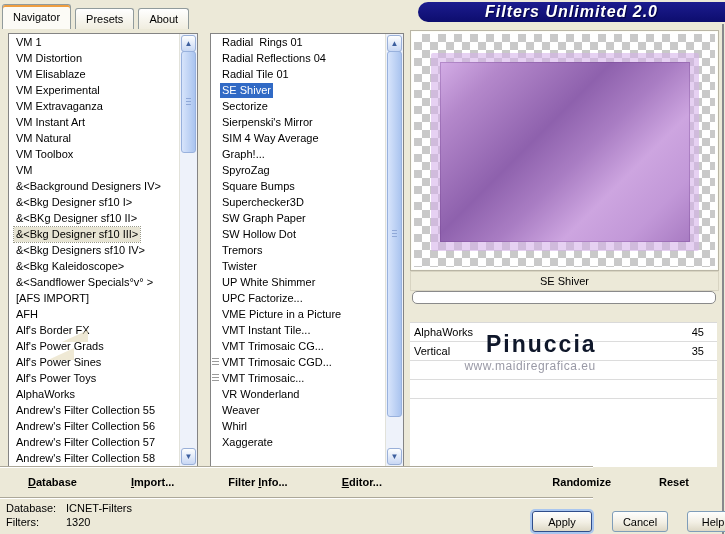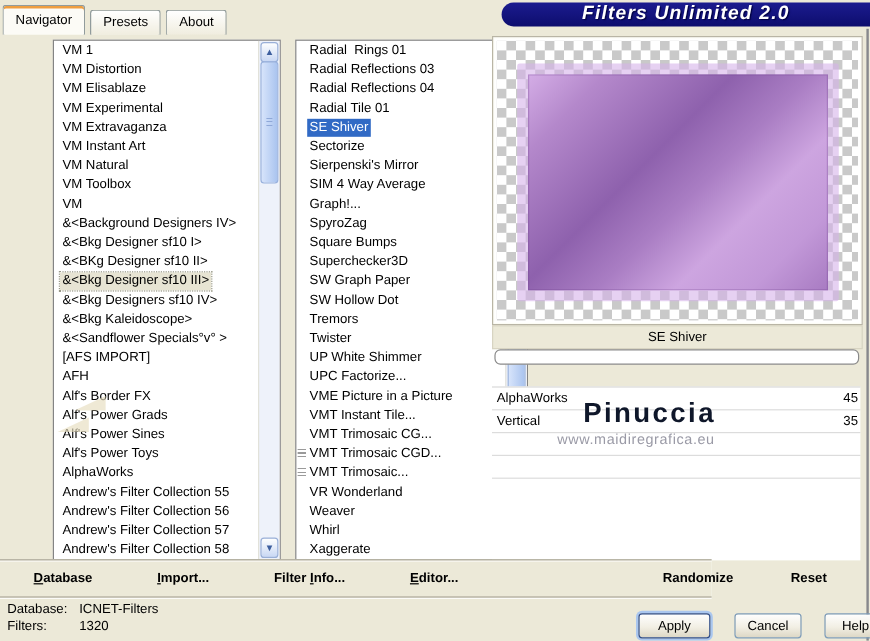--- a/index.html
+++ b/index.html
@@ -16,21 +16,21 @@
 
   
   .tabs{left:2px;top:4px;display:flex;align-items:flex-end;gap:4px;}
   .tab{height:20px;padding:0 10px;display:flex;align-items:center;
     background:linear-gradient(#ffffff,#f0eddf);
     border:1px solid #919b9c;border-bottom:none;border-radius:3px 3px 0 0;cursor:default;}
   .tab.active{height:24px;background:#fcfbf6;
     box-shadow:inset 0 2px 0 #ef9e40;position:relative;z-index:2;}
 
   
-  .listbox{background:#fff;border:1px solid #848484;overflow:hidden;margin-left:36px;}
+  .listbox{background:#fff;border:1px solid #848484;overflow:hidden;}
   .lb-left{left:8px;top:33px;width:188px;height:432px;}
   .lb-mid{left:210px;top:33px;width:192px;height:432px;}
   .list-items{position:absolute;left:0;top:0;right:17px;bottom:0;}
   .li{height:16px;line-height:16px;position:relative;padding-left:5px;white-space:pre;cursor:default;}
   .lb-mid .li{padding-left:9px;}
   .lt{display:inline-block;white-space:pre;padding:0 2px;line-height:15px;}
   .lb-mid .li.sel .lt{background:#316ac5;color:#fff;}
   .lb-left .li.sel .lt{background:#e7e4d3;outline:1px dotted #999989;}
   .lines-icon{position:absolute;left:1px;top:4px;width:7px;height:9px;
     background:repeating-linear-gradient(#9a9a9a 0 1px,transparent 1px 3px);}
@@ -61,21 +61,21 @@
   
   .caption{left:410px;top:271px;width:307px;height:18px;background:#ece9d8;
     border:1px solid #d8d4c2;display:flex;align-items:center;justify-content:center;}
   .progress{left:412px;top:291px;width:302px;height:11px;background:#fff;
     border:1px solid #8a8a8a;border-radius:5px;}
 
   
   .params{left:410px;top:322px;width:307px;height:144px;background:#fff;border-top:1px solid #d9d9d9;}
   .prow{height:18px;border-bottom:1px solid #dcdcdc;display:flex;align-items:center;position:relative;}
   .plabel{padding-left:4px;}
-  .pvalue{margin-left:auto;padding-right:2px;}
+  .pvalue{margin-left:auto;padding-right:13px;}
   .tri{position:absolute;width:0;height:0;border-style:solid;opacity:.65;}
   .tri1{left:62px;top:330px;border-width:0 0 12px 26px;border-color:transparent transparent #e7ddbf transparent;}
   .tri2{left:48px;top:348px;border-width:0 0 12px 26px;border-color:transparent transparent #e7ddbf transparent;}
   .wm-name{left:486px;top:331px;font-size:23px;font-weight:bold;letter-spacing:2px;
     color:#0f172a;text-shadow:1px 1px 0 #ffffff;}
   .wm-url{left:410px;top:359px;width:240px;text-align:center;font-size:12px;color:#9a9aa6;letter-spacing:.5px;}
 
   
   .cmdbar{left:0;top:466px;width:593px;height:30px;background:#ece9d8;
     border-top:1px solid #aca899;border-bottom:1px solid #aca899;
@@ -152,21 +152,20 @@
     <div class="sb-thumb" style="top:17px;height:100px;"></div>
     <div class="sb-btn sb-down">
         <span>▼</span>
       </div>
   </div>
 </div>
 
 <div class="abs listbox lb-mid">
   <div class="list-items">
       <div class="li"><span class="lt">Radial  Rings 01</span></div>
-      <div class="li"><span class="lt">Radial Reflections 03</span></div>
       <div class="li"><span class="lt">Radial Reflections 04</span></div>
       <div class="li"><span class="lt">Radial Tile 01</span></div>
       <div class="li sel"><span class="lt">SE Shiver</span></div>
       <div class="li"><span class="lt">Sectorize</span></div>
       <div class="li"><span class="lt">Sierpenski's Mirror</span></div>
       <div class="li"><span class="lt">SIM 4 Way Average</span></div>
       <div class="li"><span class="lt">Graph!...</span></div>
       <div class="li"><span class="lt">SpyroZag</span></div>
       <div class="li"><span class="lt">Square Bumps</span></div>
       <div class="li"><span class="lt">Superchecker3D</span></div>

